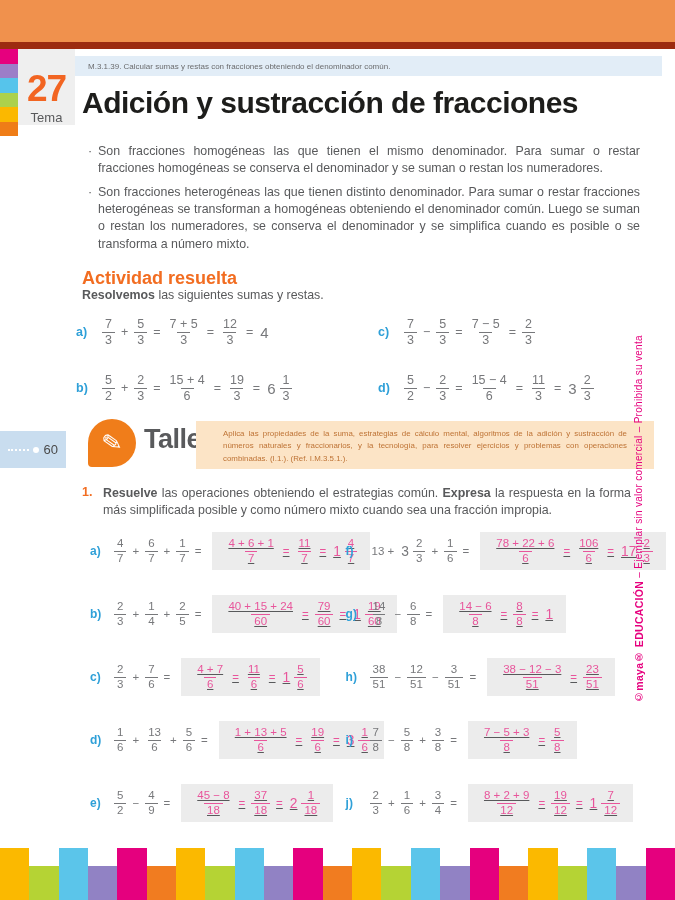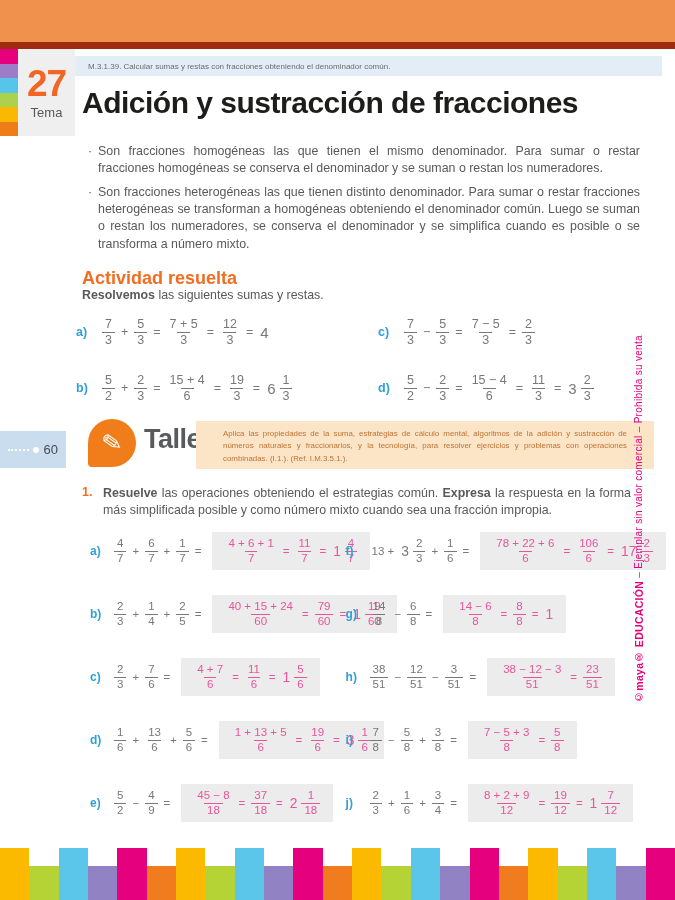--- a/index.html
+++ b/index.html
@@ -7,22 +7,22 @@
     width:675px;height:900px;position:relative;background:#ffffff;overflow:hidden;
     font-family:"Liberation Sans", sans-serif;color:#58595B;
   }
   
   .top-orange{position:absolute;left:0;top:0;width:675px;height:42px;background:#F0914D;}
   .top-maroon{position:absolute;left:0;top:42px;width:675px;height:7px;background:#9C2B10;}
 
   
   .topic-stripes{position:absolute;left:0;top:49px;width:18px;height:87px;display:flex;flex-direction:column;}
   .topic-stripes div{flex:1;}
-  .topic-box{position:absolute;left:18px;top:49px;width:57px;height:87px;background:#EFEFEF;
-    display:flex;flex-direction:column;align-items:center;justify-content:center;}
+  .topic-box{position:absolute;left:18px;top:49px;width:57px;height:76px;background:#EFEFEF;
+    display:flex;flex-direction:column;align-items:center;justify-content:flex-end;}
   .topic-number{font-size:37px;font-weight:bold;color:#F26522;line-height:1;letter-spacing:-1px;}
   .topic-label{font-size:13px;color:#58595B;margin-top:3px;}
 
   .standard-banner{position:absolute;left:75px;top:56px;width:587px;height:20px;background:#E2EDF7;
     display:flex;align-items:center;padding-left:13px;box-sizing:border-box;
     font-size:8px;color:#6B6C6E;}
 
   .page-title{position:absolute;left:82px;top:86px;width:580px;
     font-size:30px;font-weight:bold;color:#1D1D1B;letter-spacing:-0.5px;}
 
@@ -67,21 +67,21 @@
 
   
   .ex-number{position:absolute;left:82px;top:485px;font-size:12.5px;font-weight:bold;color:#F26D21;}
   .ex-instruction{position:absolute;left:103px;top:485px;width:528px;font-size:12.4px;line-height:1.4;text-align:justify;}
   .ex-grid{position:absolute;left:90px;top:528px;width:568px;
     display:grid;grid-template-columns:45% 55%;grid-auto-flow:column;
     grid-template-rows:repeat(5,46px);row-gap:17px;}
   .exrow{display:flex;align-items:center;}
   .exlabel{color:#2FA0D8;font-weight:bold;font-size:12px;width:22px;flex:none;}
   .exmath{font-size:11.5px;}
-  .ansbox{background:#ECECEC;margin-left:7px;padding:5px 11px;display:inline-flex;align-items:center;min-height:36px;box-sizing:border-box;}
+  .ansbox{background:#ECECEC;margin-left:7px;padding:5px 11px;display:inline-flex;align-items:center;min-height:36px;box-sizing:border-box;text-decoration:underline;}
 
   
   .copyright{position:absolute;right:30px;top:283px;height:420px;display:flex;align-items:center;
     writing-mode:vertical-rl;transform:rotate(180deg);
     font-size:10px;color:#E6007E;letter-spacing:0.3px;white-space:nowrap;}
   .copyright b{font-size:10.5px;}
 
   
   .footer-bars{position:absolute;left:0;bottom:0;width:675px;height:52px;display:flex;align-items:flex-end;}
   .footer-bars div{flex:1;}

